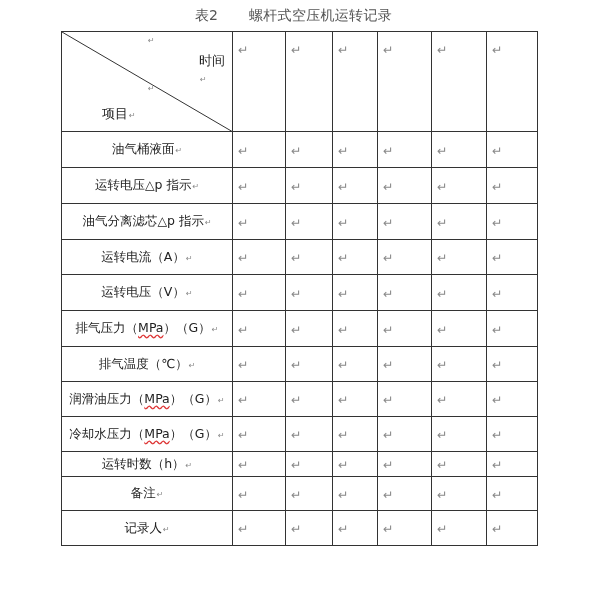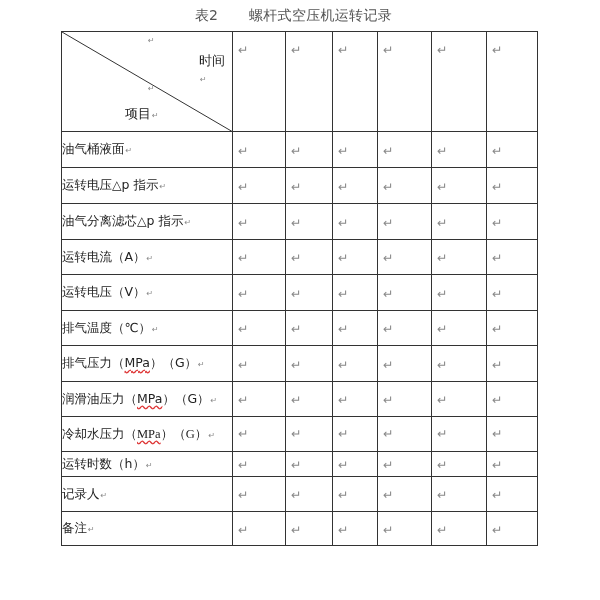--- a/index.html
+++ b/index.html
@@ -6,29 +6,29 @@
   body { width: 600px; height: 600px; position: relative; overflow: hidden;
          font-family: "DejaVu Sans", "Liberation Sans", sans-serif; color: #222; }
   .title { position: absolute; top: 3px; left: 0; width: 600px; height: 24px;
            font-size: 14px; color: #555; }
   .title .num { position: absolute; left: 195px; top: 4px; }
   .title .txt { position: absolute; left: 249px; top: 4px; letter-spacing: 0.3px; font-family: Liberation Serif, serif; }
   table.rec { position: absolute; left: 61px; top: 31px; border-collapse: collapse;
               table-layout: fixed; }
   table.rec td { border: 1.3px solid #333; padding: 0; font-size: 12.5px;
                  vertical-align: middle; position: relative; }
-  td.label { text-align: left; white-space: nowrap; color: #222; }
+  td.label { text-align: center; white-space: nowrap; color: #222; }
   td.cell { color: #888; font-size: 9px; }
   td.cell span.mark { position: absolute; left: 5px; top: 50%; transform: translateY(-50%); }
   tr.head td.cell span.mark { top: 10px; transform: none; }
   .ret { color: #888; font-size: 8px; margin-left: 1px; }
   td.corner { overflow: hidden; }
   td.corner svg { position: absolute; left: 0; top: 0; }
   .corner-time { position: absolute; left: 93px; top: 20px; font-size: 13px; padding-left: 44px; }
-  .corner-item { position: absolute; left: 40px; top: 73px; font-size: 13px; margin-left: 23px; }
+  .corner-item { position: absolute; left: 40px; top: 73px; font-size: 13px; }
   .corner-ret1 { position: absolute; left: 86px; top: 4px; font-size: 8px; color: #888; }
   .corner-ret2 { position: absolute; left: 86px; top: 52px; font-size: 8px; color: #888; }
   u.wavy { text-decoration: underline wavy #d33; text-underline-offset: 2px; }
 </style>
 </head>
 <body>
 
 <div class="title">
   <span class="num">表2</span>
   <span class="txt">螺杆式空压机运转记录</span>
@@ -174,20 +174,41 @@
         <td class="cell">
           <span class="mark">↵</span>
         </td>
         <td class="cell">
           <span class="mark">↵</span>
         </td>
         <td class="cell">
           <span class="mark">↵</span>
         </td>
       </tr>
+      <tr style="height: 36px;">
+        <td class="label"><span>排气压力（</span><u class="wavy">MPa</u><span>）（G）</span><span class="ret">↵</span></td>
+        <td class="cell">
+          <span class="mark">↵</span>
+        </td>
+        <td class="cell">
+          <span class="mark">↵</span>
+        </td>
+        <td class="cell">
+          <span class="mark">↵</span>
+        </td>
+        <td class="cell">
+          <span class="mark">↵</span>
+        </td>
+        <td class="cell">
+          <span class="mark">↵</span>
+        </td>
+        <td class="cell">
+          <span class="mark">↵</span>
+        </td>
+      </tr>
       <tr style="height: 35px;">
         <td class="label"><span>排气温度（℃）</span><span class="ret">↵</span></td>
         <td class="cell">
           <span class="mark">↵</span>
         </td>
         <td class="cell">
           <span class="mark">↵</span>
         </td>
         <td class="cell">
           <span class="mark">↵</span>
@@ -195,41 +216,20 @@
         <td class="cell">
           <span class="mark">↵</span>
         </td>
         <td class="cell">
           <span class="mark">↵</span>
         </td>
         <td class="cell">
           <span class="mark">↵</span>
         </td>
       </tr>
-      <tr style="height: 36px;">
-        <td class="label"><span>排气压力（</span><u class="wavy">MPa</u><span>）（G）</span><span class="ret">↵</span></td>
-        <td class="cell">
-          <span class="mark">↵</span>
-        </td>
-        <td class="cell">
-          <span class="mark">↵</span>
-        </td>
-        <td class="cell">
-          <span class="mark">↵</span>
-        </td>
-        <td class="cell">
-          <span class="mark">↵</span>
-        </td>
-        <td class="cell">
-          <span class="mark">↵</span>
-        </td>
-        <td class="cell">
-          <span class="mark">↵</span>
-        </td>
-      </tr>
       <tr style="height: 35px; margin-top: 8px;">
         <td class="label"><span>润滑油压力（</span><u class="wavy">MPa</u><span>）（G）</span><span class="ret">↵</span></td>
         <td class="cell">
           <span class="mark">↵</span>
         </td>
         <td class="cell">
           <span class="mark">↵</span>
         </td>
         <td class="cell">
           <span class="mark">↵</span>
@@ -237,21 +237,21 @@
         <td class="cell">
           <span class="mark">↵</span>
         </td>
         <td class="cell">
           <span class="mark">↵</span>
         </td>
         <td class="cell">
           <span class="mark">↵</span>
         </td>
       </tr>
-      <tr style="height: 35px; font-family: Liberation Serif, serif;">
+      <tr style="height: 35px;">
         <td class="label"><span>冷却水压力（</span><u class="wavy">MPa</u><span>）（G）</span><span class="ret">↵</span></td>
         <td class="cell">
           <span class="mark">↵</span>
         </td>
         <td class="cell">
           <span class="mark">↵</span>
         </td>
         <td class="cell">
           <span class="mark">↵</span>
         </td>
@@ -279,43 +279,43 @@
         <td class="cell">
           <span class="mark">↵</span>
         </td>
         <td class="cell">
           <span class="mark">↵</span>
         </td>
         <td class="cell">
           <span class="mark">↵</span>
         </td>
       </tr>
+      <tr style="height: 34px;">
+        <td class="label"><span>备注</span><span class="ret">↵</span></td>
+        <td class="cell">
+          <span class="mark">↵</span>
+        </td>
+        <td class="cell">
+          <span class="mark">↵</span>
+        </td>
+        <td class="cell">
+          <span class="mark">↵</span>
+        </td>
+        <td class="cell">
+          <span class="mark">↵</span>
+        </td>
+        <td class="cell">
+          <span class="mark">↵</span>
+        </td>
+        <td class="cell">
+          <span class="mark">↵</span>
+        </td>
+      </tr>
       <tr style="height: 35px;">
         <td class="label"><span>记录人</span><span class="ret">↵</span></td>
-        <td class="cell">
-          <span class="mark">↵</span>
-        </td>
-        <td class="cell">
-          <span class="mark">↵</span>
-        </td>
-        <td class="cell">
-          <span class="mark">↵</span>
-        </td>
-        <td class="cell">
-          <span class="mark">↵</span>
-        </td>
-        <td class="cell">
-          <span class="mark">↵</span>
-        </td>
-        <td class="cell">
-          <span class="mark">↵</span>
-        </td>
-      </tr>
-      <tr style="height: 34px;">
-        <td class="label"><span>备注</span><span class="ret">↵</span></td>
         <td class="cell">
           <span class="mark">↵</span>
         </td>
         <td class="cell">
           <span class="mark">↵</span>
         </td>
         <td class="cell">
           <span class="mark">↵</span>
         </td>
         <td class="cell">

